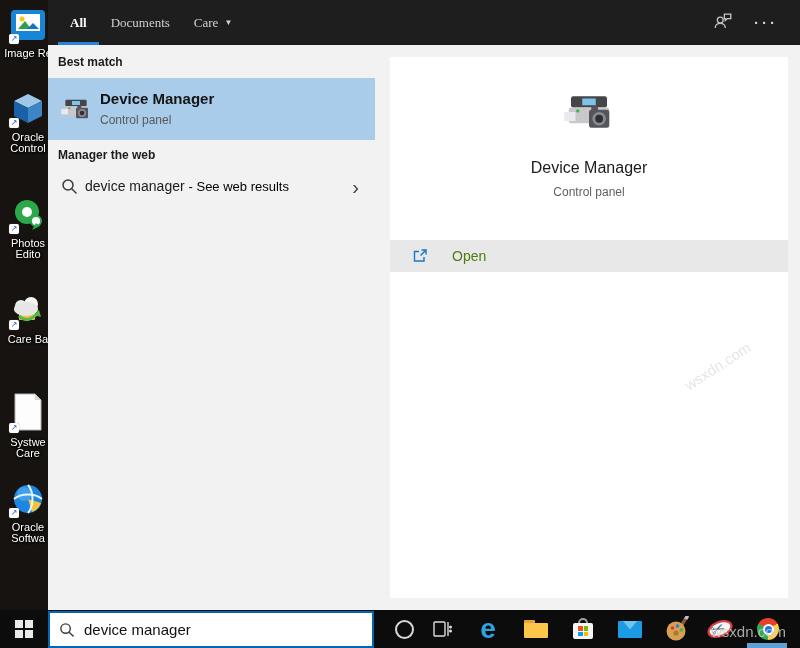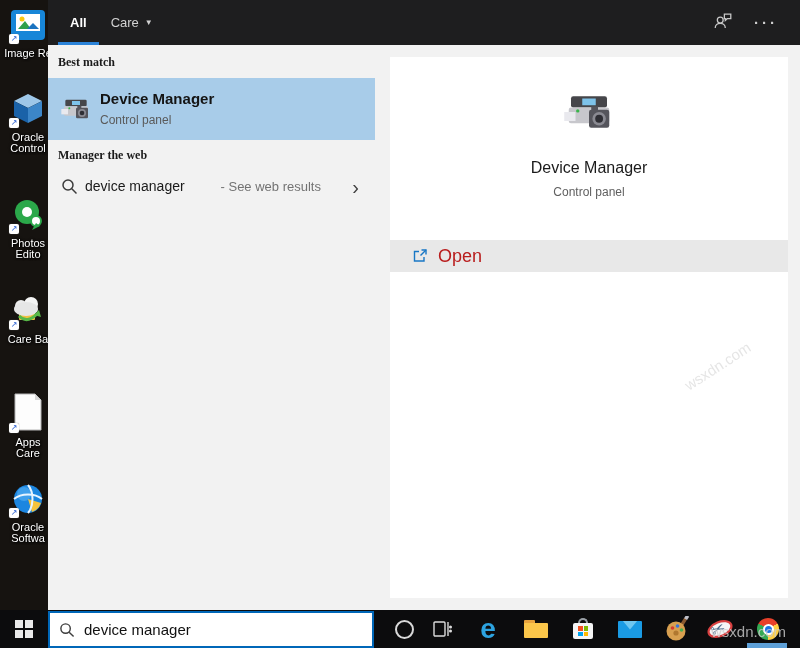--- a/index.html
+++ b/index.html
@@ -13,52 +13,52 @@
   .shortcut-badge { position:absolute; left:-2px; bottom:-2px; width:10px; height:10px; background:#fff;
     border-radius:2px; font-size:8px; line-height:10px; color:#2a5fd0; text-align:center; box-shadow:0 0 1px #666; }
   .dlabel { margin-top:6px; font-size:11px; line-height:11px; color:#fff;
     text-shadow:1px 1px 2px #000, 0 0 3px #000; white-space:nowrap; }
 
   
   .search-window { position:absolute; left:48px; top:0; width:752px; height:610px; background:#f2f2f2; z-index:10; }
   .topbar { position:relative; height:45px; background:#1e1e1f; display:flex; align-items:center; }
   .tabs { display:flex; margin-left:10px; height:100%; align-items:center; }
   .tab { position:relative; height:100%; display:flex; align-items:center; padding:0 12px;
-    font-size:13px; color:#d2d2d2; cursor:pointer; }
+    font-size:13px; color:#d2d2d2; cursor:pointer;font-family:Liberation Serif, serif; }
   .tab.selected { color:#fff; font-weight:bold; }
   .tab.selected::after { content:""; position:absolute; left:0; bottom:0; width:100%; height:3px; background:#2b83d8; }
   .tab .caret { font-size:8px; margin-left:6px; color:#d2d2d2; }
   .topbar-right { margin-left:auto; display:flex; align-items:center; gap:20px; margin-right:22px; }
   .ellipsis { color:#cfcfcf; font-size:15px; letter-spacing:3px; font-weight:bold; line-height:10px; }
 
   .panel-body { position:relative; width:100%; height:565px; }
   .left-col { position:absolute; left:0; top:0; width:342px; height:100%; }
-  .section-head { position:absolute; left:10px; font-size:12px; font-weight:bold; color:#1b1b1b;font-family:Liberation Serif, serif; }
+  .section-head { position:absolute; left:10px; font-size:12px; font-weight:bold; color:#1b1b1b; }
   .head-best { top:10px; }
   .head-web { top:103px; }
 
   .best-row { position:absolute; left:0; top:33px; width:327px; height:62px; background:#a8cce9; cursor:pointer; }
   .best-row .dm-ic { position:absolute; left:12px; top:15px; }
   .best-title { position:absolute; left:52px; top:12px; font-size:15px; font-weight:bold; color:#141414; }
   .best-sub { position:absolute; left:52px; top:35px; font-size:12px; color:#5a5a5a; }
 
   .web-row { position:absolute; left:0; top:122px; width:327px; height:40px; cursor:pointer; }
   .web-row svg.mag { position:absolute; left:13px; top:11px; }
   .web-text { position:absolute; left:37px; top:11px; font-size:14px; color:#1a1a1a; white-space:nowrap; }
-  .web-suffix { color:#737373; font-size:13px;margin-left:32px; }
+  .web-suffix { color:#000000; font-size:13px; }
   .web-chevron { position:absolute; right:16px; top:9px; font-size:20px; color:#3f3f3f; font-weight:normal; }
 
   .preview-card { position:absolute; left:342px; top:12px; width:398px; height:541px; background:#fff; }
   .preview-icon { margin:28px auto 0 auto; width:54px; height:54px; }
   .preview-title { margin-top:20px; text-align:center; font-size:16px; color:#1b1b1b; }
   .preview-sub { margin-top:8px; text-align:center; font-size:12px; color:#5f5f5f; }
   .open-row { position:absolute; left:0; top:183px; width:100%; height:32px; background:#e8e8e8;
     display:flex; align-items:center; cursor:pointer; }
   .open-row svg { margin-left:22px; }
-  .open-label { margin-left:10px; font-size:18px; color:#b91c1c; }
+  .open-label { margin-left:24px; font-size:14px; color:#4d7c0f; }
 
   
   .taskbar { position:absolute; left:0; top:610px; width:800px; height:38px; background:#0c0c0d; z-index:20; }
   .start-btn { position:absolute; left:0; top:0; width:48px; height:38px; display:flex; align-items:center; justify-content:center; cursor:pointer; }
   .win-flag { display:grid; grid-template-columns:8px 8px; grid-template-rows:8px 8px; gap:2px; }
   .win-flag div { background:#eaeaea; }
   .tb-search { position:absolute; left:48px; top:1px; width:326px; height:37px; background:#fff;
     border:2px solid #0067b8; display:flex; align-items:center; }
   .tb-search svg { margin-left:9px; flex:0 0 auto; }
   .tb-search input { border:none; outline:none; margin-left:9px; font-size:15px; color:#111;
@@ -164,21 +164,21 @@
 
   <div class="dicon-block" style="top:393px;">
     <div class="dicon" style="height:38px;">
       <svg width="30" height="38" viewBox="0 0 30 38">
         <polygon points="2,1 22,1 28,7 28,37 2,37" fill="#fdfdfd" stroke="#b5b5b5"></polygon>
         <polygon points="22,1 22,7 28,7" fill="#d8d8d8"></polygon>
       </svg>
       <span class="shortcut-badge">↗</span>
     </div>
     <div class="dlabel">
-      <div>Apps</div>
+      <div>Systwe</div>
       <div>Care</div>
     </div>
   </div>
 
   <div class="dicon-block" style="top:482px;">
     <div class="dicon">
       <svg width="34" height="34" viewBox="0 0 34 34">
         <circle cx="17" cy="17" r="14" fill="#1c86e0"></circle>
         <circle cx="13" cy="12" r="7" fill="#4aa6ef" opacity="0.8"></circle>
         <path d="M17 17 L30 21 A14 14 0 0 1 21 30 Z" fill="#f5c33c"></path>
@@ -192,20 +192,23 @@
       <div>Softwa</div>
     </div>
   </div>
 </div>
 
 <div class="search-window">
   <div class="topbar">
     <div class="tabs">
       <div class="tab selected">
           <span>All</span>
+        </div>
+      <div class="tab">
+          <span>Documents</span>
         </div>
       <div class="tab">
           <span>Care</span>
         <span class="caret">▼</span>
       </div>
     </div>
     <div class="topbar-right">
       <span>
         <svg width="22" height="22" viewBox="0 0 24 24" fill="none" stroke="#c8c8c8" stroke-width="1.4">
           <circle cx="9" cy="11" r="3.2"></circle>

